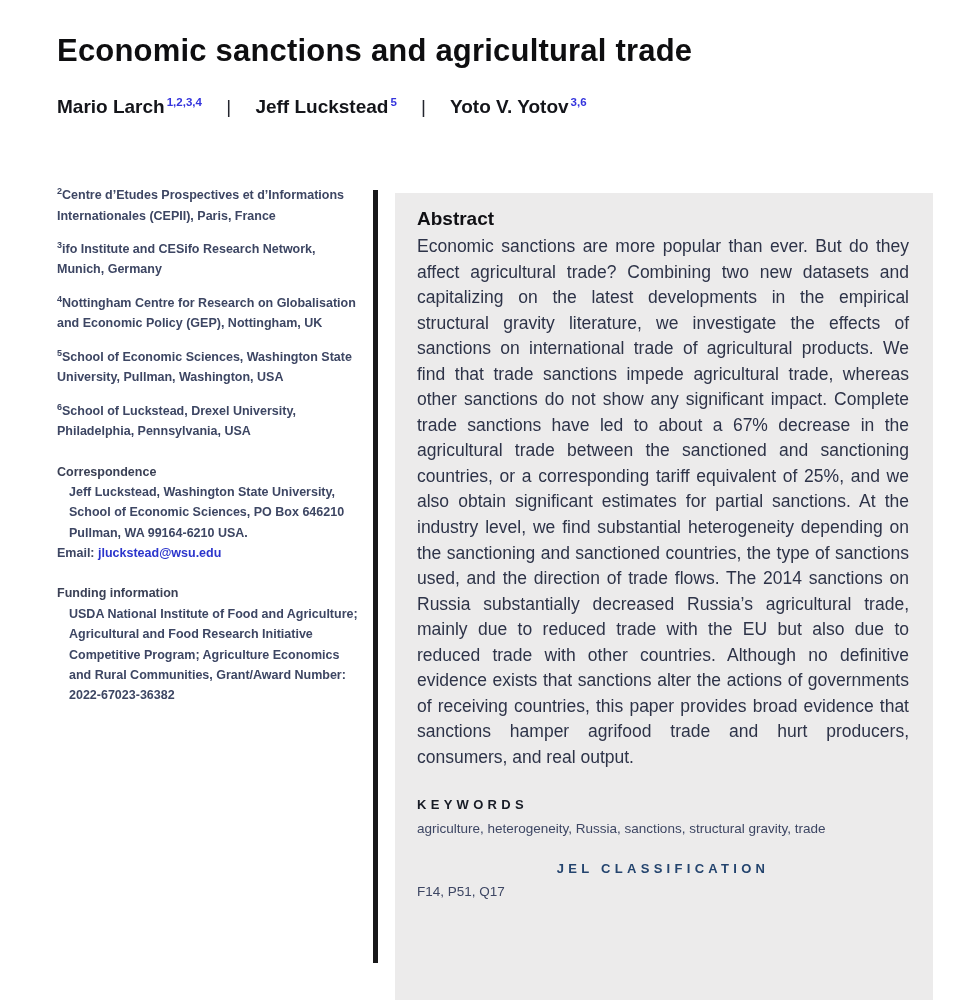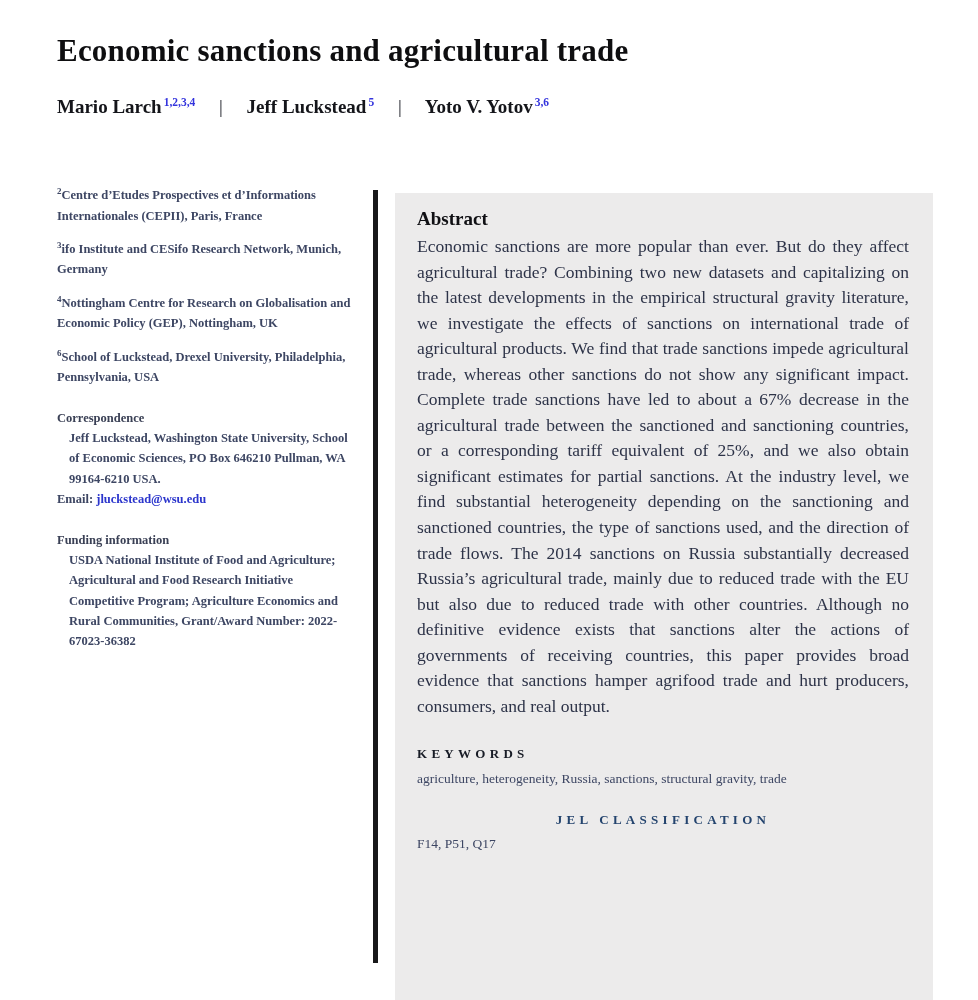--- a/index.html
+++ b/index.html
@@ -1,18 +1,18 @@
 <!DOCTYPE html>
 <html><head>
 <meta charset="utf-8">
 <style>
   html,body { margin:0; padding:0; background:#ffffff; }
   .page {
     position:relative; width:978px; height:1000px; background:#ffffff;
-    font-family:Liberation Serif, serif; overflow:hidden;
+    font-family:Liberation Sans, sans-serif; overflow:hidden;
   }
   .title {
     position:absolute; left:57px; top:12px; width:860px;
     font-size:31px; font-weight:bold; color:#0e0e10; letter-spacing:0.2px;
   }
   .authors {
     position:absolute; left:57px; top:96px; width:860px;
     font-size:19px; font-weight:bold; color:#14151a; white-space:nowrap;
   }
   .authors sup { font-size:11.5px; color:#3434dd; font-weight:bold; margin-left:2px; }
@@ -62,20 +62,21 @@
     <span class="sep">|</span>
     <span><span>Jeff Luckstead</span><sup>5</sup></span>
     <span class="sep">|</span>
     <span><span>Yoto V. Yotov</span><sup>3,6</sup></span>
   </div>
 
   <div class="leftcol">
     <p><sup>2</sup><span>Centre d’Etudes Prospectives et d’Informations Internationales (CEPII), Paris, France</span></p>
     <p><sup>3</sup><span>ifo Institute and CESifo Research Network, Munich, Germany</span></p>
     <p><sup>4</sup><span>Nottingham Centre for Research on Globalisation and Economic Policy (GEP), Nottingham, UK</span></p>
+    <p><sup>5</sup><span>School of Economic Sciences, Washington State University, Pullman, Washington, USA</span></p>
     <p><sup>6</sup><span>School of Luckstead, Drexel University, Philadelphia, Pennsylvania, USA</span></p>
 
     <p class="block-heading">Correspondence</p>
     <p class="block-body">Jeff Luckstead, Washington State University, School of Economic Sciences, PO Box 646210 Pullman, WA 99164-6210 USA.</p>
     <p class="email-line"><span>Email: </span><a class="email-link">jluckstead@wsu.edu</a></p>
 
     <p class="block-heading">Funding information</p>
     <p class="block-body">USDA National Institute of Food and Agriculture; Agricultural and Food Research Initiative Competitive Program; Agriculture Economics and Rural Communities, Grant/Award Number: 2022-67023-36382</p>
   </div>
 

